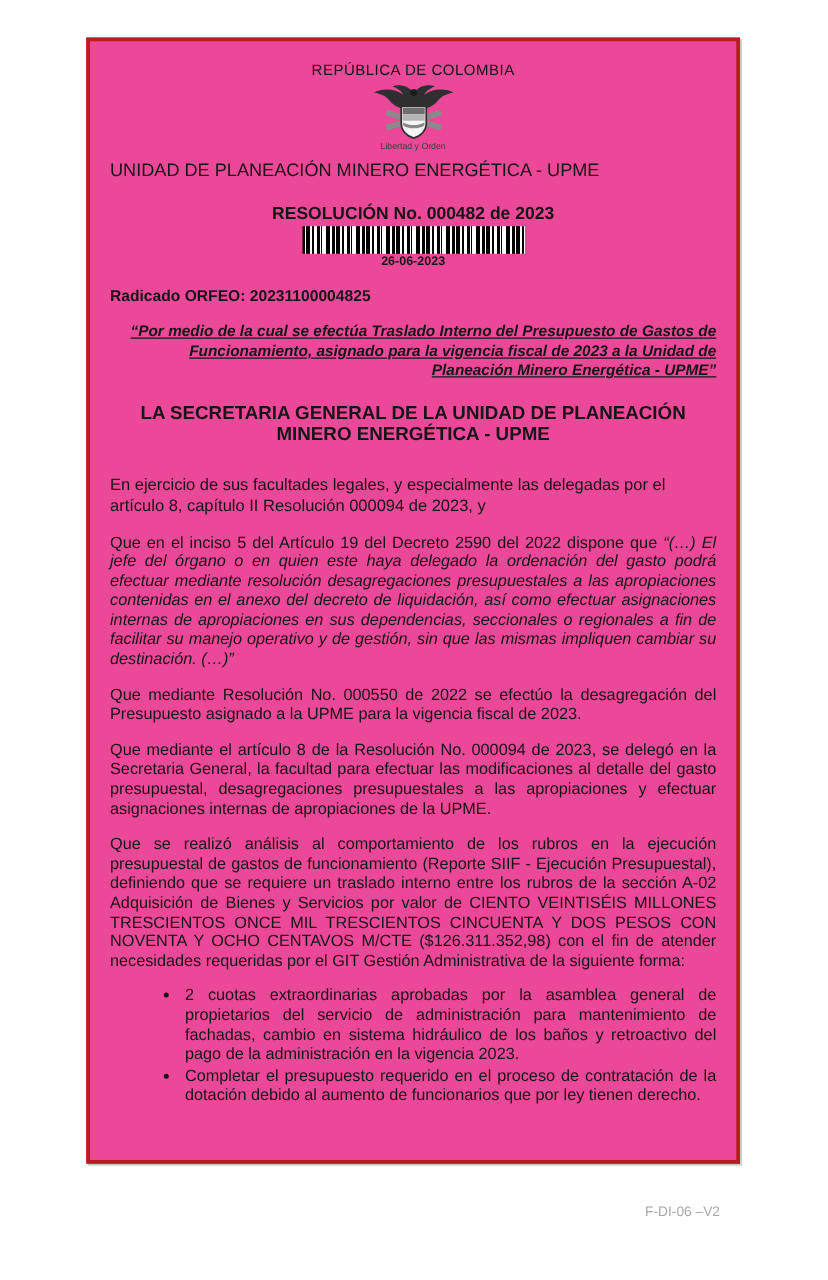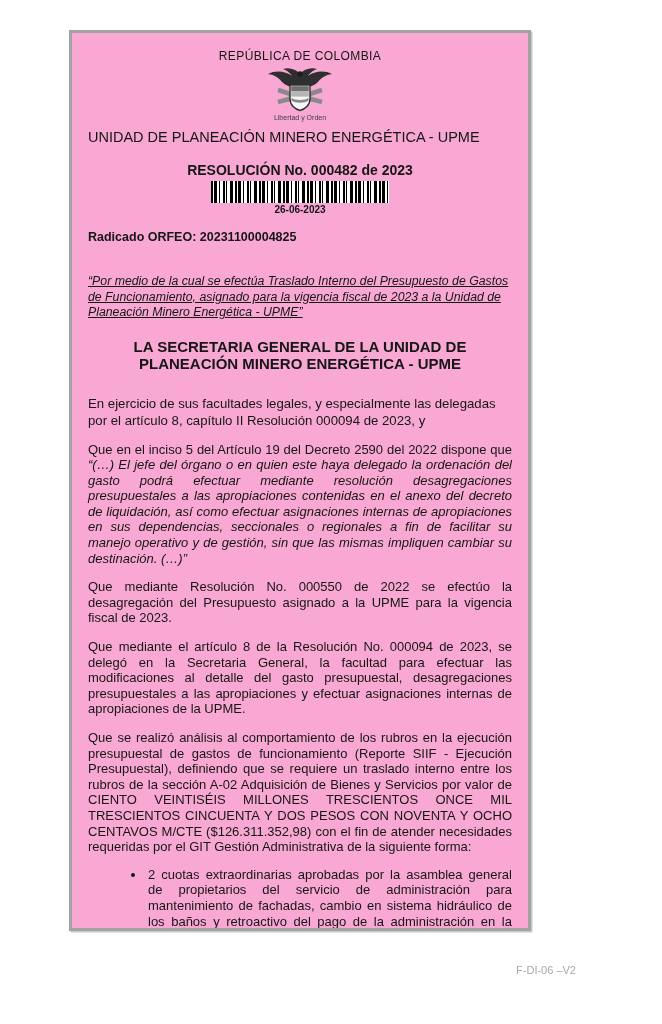--- a/index.html
+++ b/index.html
@@ -13,27 +13,27 @@
     position: relative;
     width: 662px;
     height: 1024px;
     background: #ffffff;
     overflow: hidden;
   }
   .frame {
     position: absolute;
     left: 69px;
     top: 30px;
-    width: 462px;
+    width: 523px;
     height: 901px;
-    border: 3px solid #a3a3a3;
+    border: 3px solid #b91c1c;
     box-shadow: 1.5px 1.5px 0 #c9c9c9;
     box-sizing: border-box;
     padding: 10px 16px 0 16px;
-    background: #f9a8d4;
+    background: #ec4899;
     overflow: hidden;
   }
   .republica {
     text-align: center;
     font-size: 12px;
     letter-spacing: 0.4px;
     margin-top: 6px;
   }
   .emblem {
     text-align: center;
@@ -74,27 +74,28 @@
     font-weight: bold;
     margin-top: 1px;
   }
   .radicado {
     text-align: left;
     font-size: 12.5px;
     font-weight: bold;
     margin-top: 15px;
   }
   .subject {
-    text-align: left;
+    text-align: right;
     font-size: 12.3px;
     font-style: italic;
     text-decoration: underline;
     line-height: 15.5px;
-    margin: 30px auto 0 auto;
+    margin: 14px auto 0 auto;
     max-width: 502px;
+    font-weight: bold;
   }
   .authority {
     text-align: center;
     font-size: 15px;
     font-weight: bold;
     line-height: 17px;
     margin: 17px auto 0 auto;
     max-width: 470px;
   }
   .preamble {

